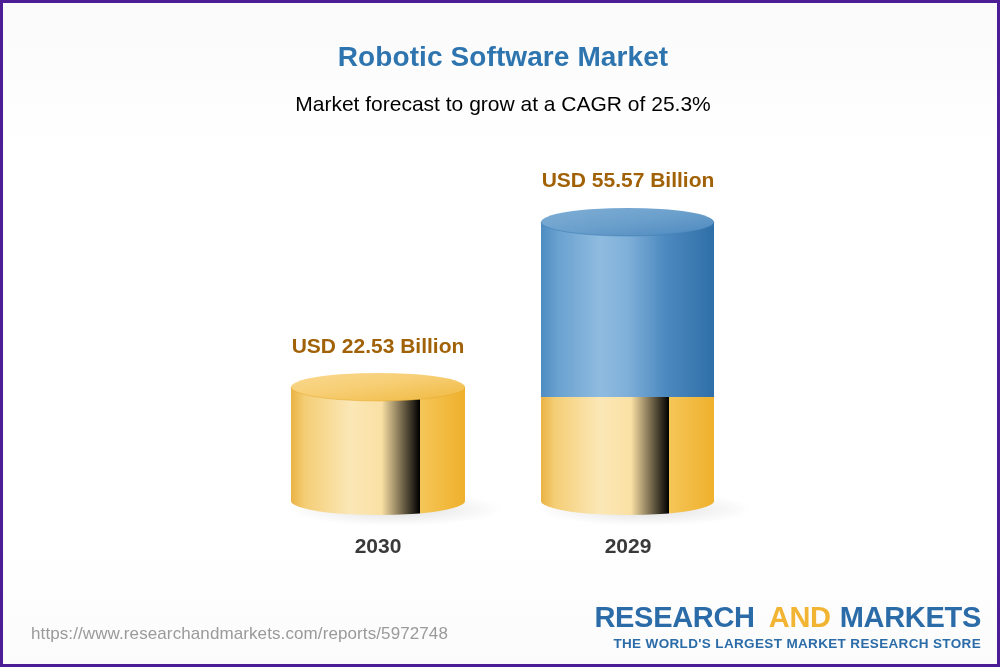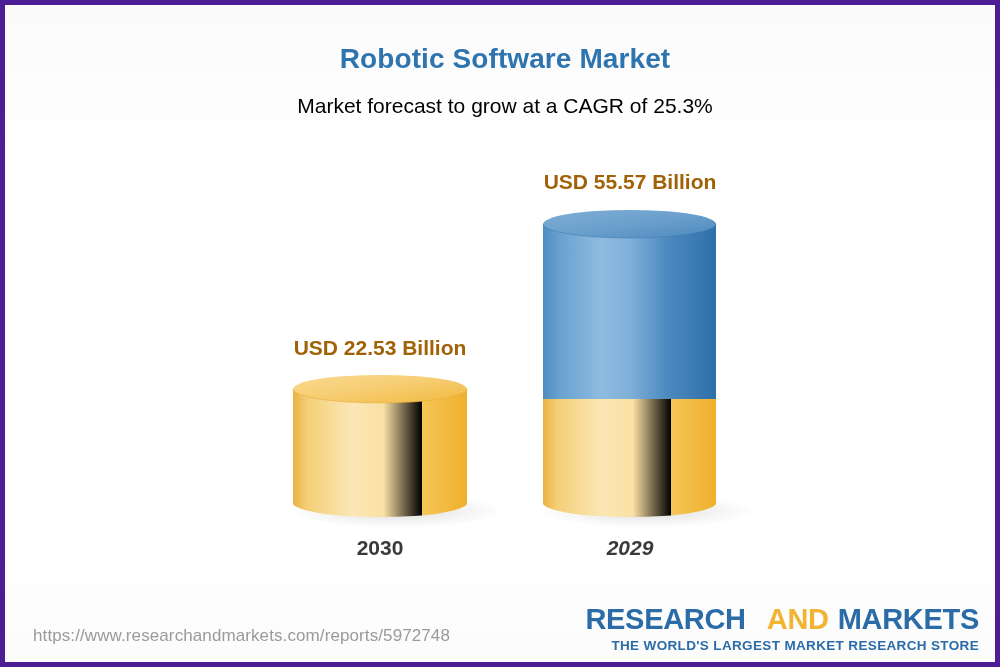--- a/index.html
+++ b/index.html
@@ -6,21 +6,21 @@
     margin: 0;
     padding: 0;
     background: #ffffff;
   }
   #page {
     position: relative;
     width: 1000px;
     height: 667px;
     background: #fbfbfb;
     box-sizing: border-box;
-    border: 5px solid #4c1d95;
+    border: 3px solid #4c1d95;
     overflow: hidden;
     font-family: "Liberation Sans", sans-serif;
   }
   .chart-surface {
     position: absolute;
     left: 1px;
     top: 1px;
     width: 996px;
     height: 663px;
     background: linear-gradient(180deg, #fafafa 0%, #ffffff 22%, #ffffff 82%, #fbfbfb 100%);
@@ -57,21 +57,21 @@
   #label-2025 { left: 275px; top: 331px; width: 200px; }
   #label-2029 { left: 525px; top: 165px; width: 200px; }
   .cat-label {
     position: absolute;
     text-align: center;
     font-size: 21px;
     font-weight: bold;
     color: #3a3a3a;
   }
   #cat-2025 { left: 275px; top: 531px; width: 200px; }
-  #cat-2029 { left: 525px; top: 531px; width: 200px; font-style: italic; }
+  #cat-2029 { left: 525px; top: 531px; width: 200px; }
   #plot-svg {
     position: absolute;
     left: 0;
     top: 0;
     width: 1000px;
     height: 667px;
   }
   #footer-url {
     position: absolute;
     left: 28px;
@@ -175,16 +175,16 @@
 
   <div class="value-label" id="label-2025">USD 22.53 Billion</div>
   <div class="value-label" id="label-2029">USD 55.57 Billion</div>
 
   <div class="cat-label" id="cat-2025">2030</div>
   <div class="cat-label" id="cat-2029">2029</div>
 
   <div id="footer-url">https://www.researchandmarkets.com/reports/5972748</div>
 
   <div id="logo">
-    <div id="logo-main"><span class="logo-blue" style="margin-right: 21px;">RESEARCH</span><span class="logo-gold" style="margin-right: 9px;">AND</span><span class="logo-blue">MARKETS</span></div>
+    <div id="logo-main"><span class="logo-blue" style="margin-right: 14px;">RESEARCH</span><span class="logo-gold" style="margin-right: 9px;">AND</span><span class="logo-blue">MARKETS</span></div>
     <div id="logo-tagline">THE WORLD'S LARGEST MARKET RESEARCH STORE</div>
   </div>
 </div>
 
 </body></html>

